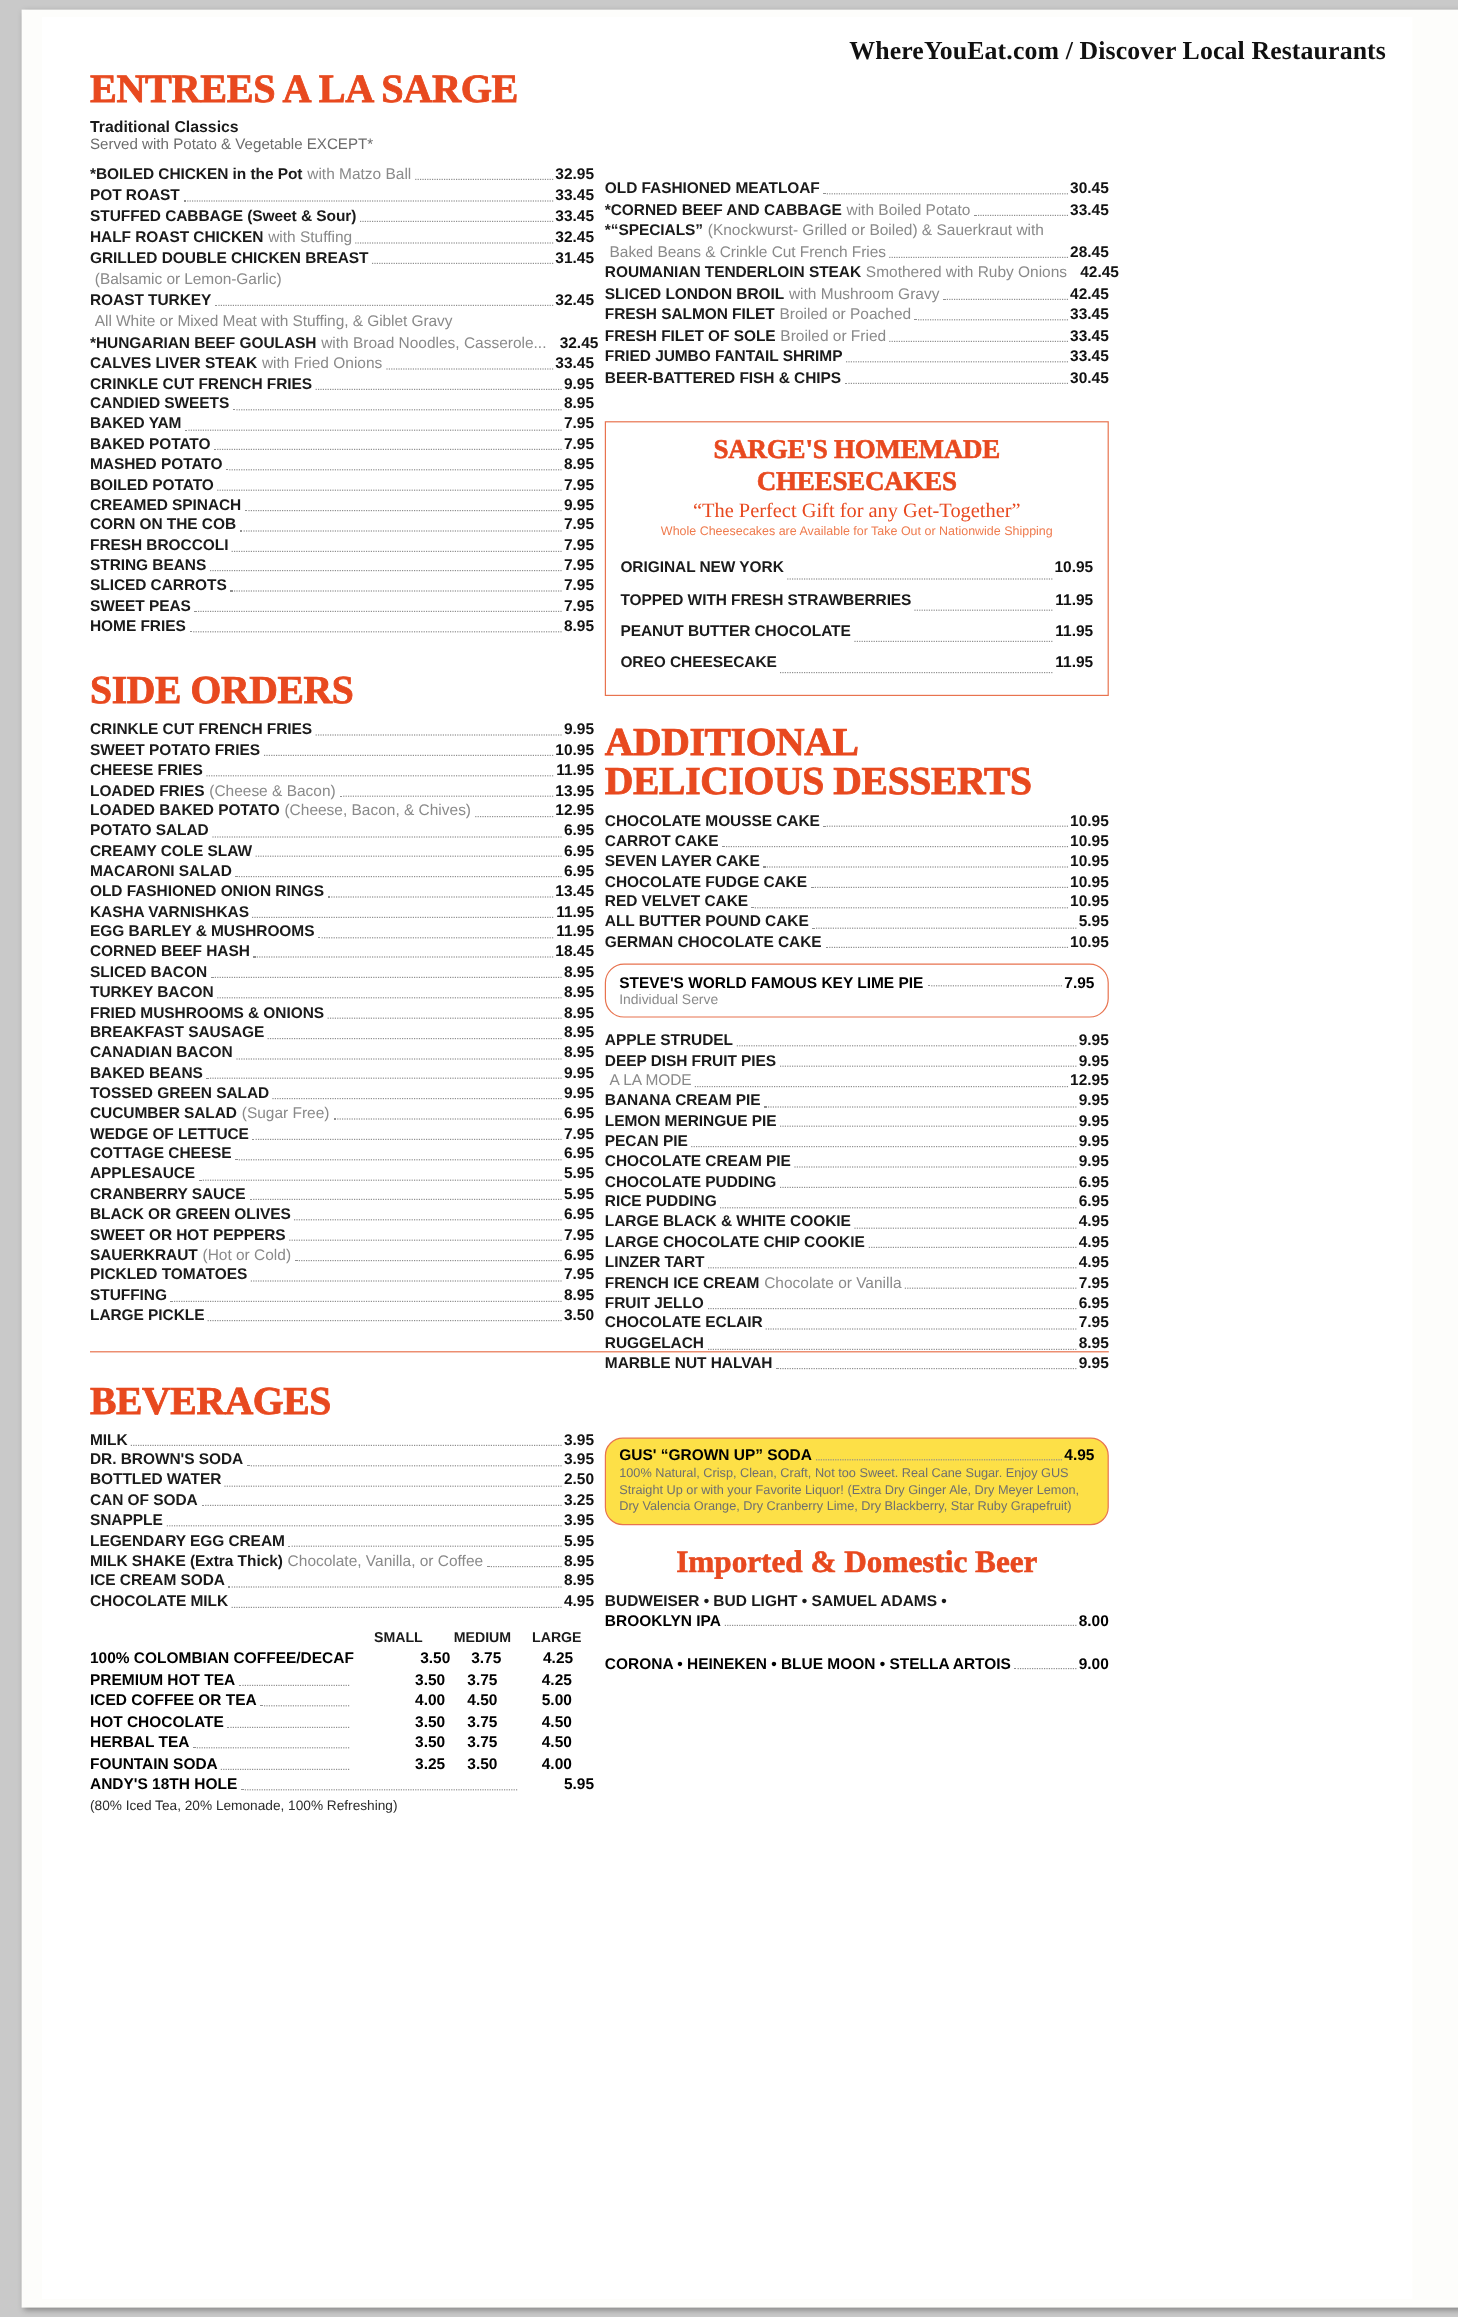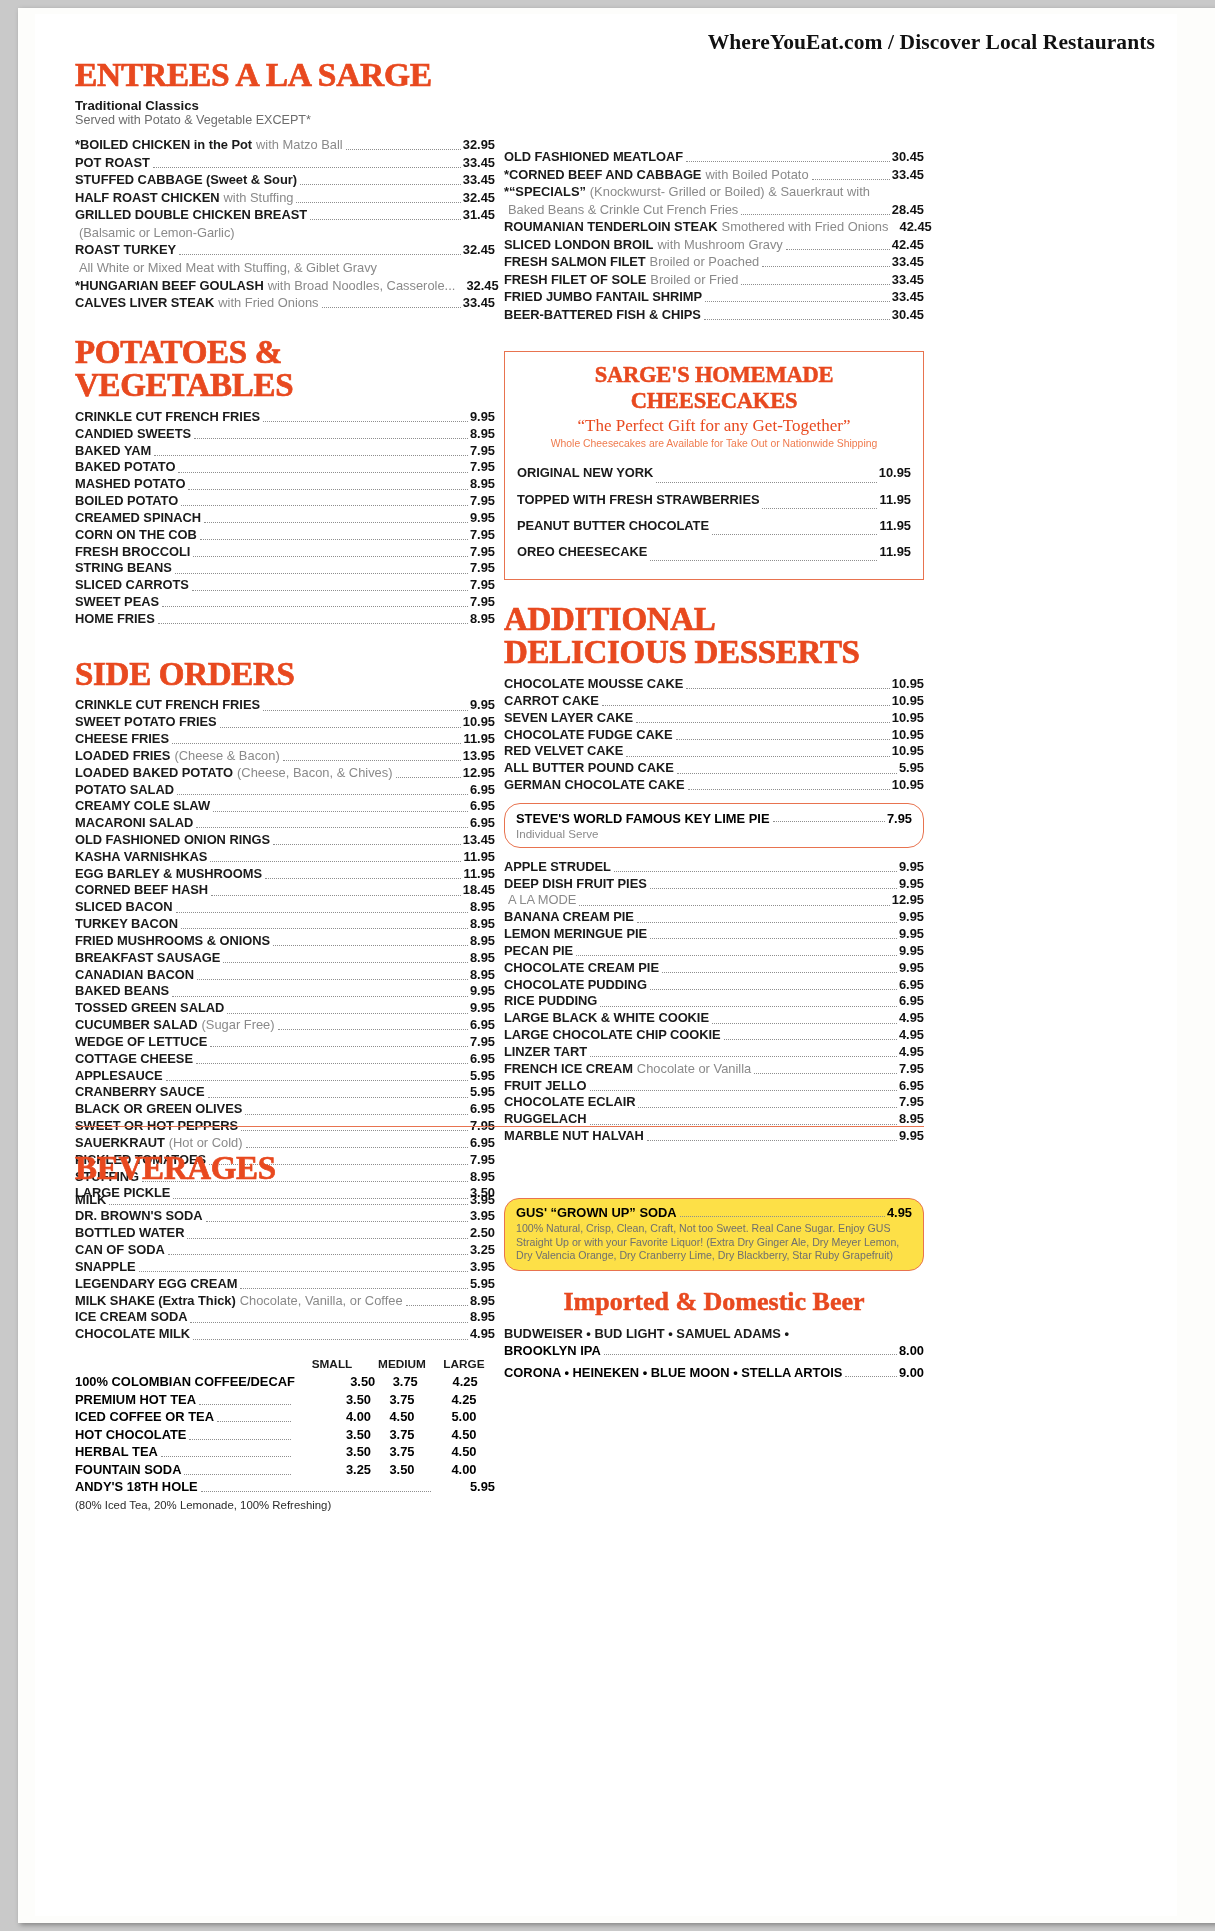--- a/index.html
+++ b/index.html
@@ -215,21 +215,20 @@
               <span class="pr">32.45</span>
             </li>
             <li>
               <span class="nm">CALVES LIVER STEAK</span>
               <span class="ds">with Fried Onions</span>
               <span class="dots"></span>
               <span class="pr">33.45</span>
             </li>
           </ul>
 
-      <h1 class="sect" style="margin-top:24px">POTATOES &amp; VEGETABLES</h1>
       <ul class="items tight" id="potatoes-list">
             <li>
               <span class="nm">CRINKLE CUT FRENCH FRIES</span>
               <span class="dots"></span>
               <span class="pr">9.95</span>
             </li>
             <li>
               <span class="nm">CANDIED SWEETS</span>
               <span class="dots"></span>
               <span class="pr">8.95</span>
@@ -469,21 +468,21 @@
               <span class="ds">(Knockwurst- Grilled or Boiled) &amp; Sauerkraut with</span>
               <span class="dots" style="border-bottom: none;"></span>
             </li>
             <li class="cont">
               <span class="nm">Baked Beans &amp; Crinkle Cut French Fries</span>
               <span class="dots"></span>
               <span class="pr">28.45</span>
             </li>
             <li>
               <span class="nm">ROUMANIAN TENDERLOIN STEAK</span>
-              <span class="ds">Smothered with Fried Onions</span>
+              <span class="ds">Smothered with Ruby Onions</span>
               <span class="dots" style="border-bottom: none;"></span>
               <span class="pr">42.45</span>
             </li>
             <li>
               <span class="nm">SLICED LONDON BROIL</span>
               <span class="ds">with Mushroom Gravy</span>
               <span class="dots"></span>
               <span class="pr">42.45</span>
             </li>
             <li>
@@ -798,21 +797,21 @@
         <div class="desc">100% Natural, Crisp, Clean, Craft, Not too Sweet. Real Cane Sugar. Enjoy GUS Straight Up or with your Favorite Liquor! (Extra Dry Ginger Ale, Dry Meyer Lemon, Dry Valencia Orange, Dry Cranberry Lime, Dry Blackberry, Star Ruby Grapefruit)</div>
       </div>
 
       <h2 class="beer">Imported &amp; Domestic Beer</h2>
       <div class="beerline">BUDWEISER • BUD LIGHT • SAMUEL ADAMS •</div>
       <div class="beerrow">
         <span>BROOKLYN IPA</span>
         <span class="dots"></span>
         <span>8.00</span>
       </div>
-      <div class="beerrow" style="margin-top:7px">
+      <div class="beerrow" style="margin-top:21px">
         <span>CORONA • HEINEKEN • BLUE MOON • STELLA ARTOIS</span>
         <span class="dots"></span>
         <span>9.00</span>
       </div>
     </div>
 
   </div>
 </div>
 </div>
 

